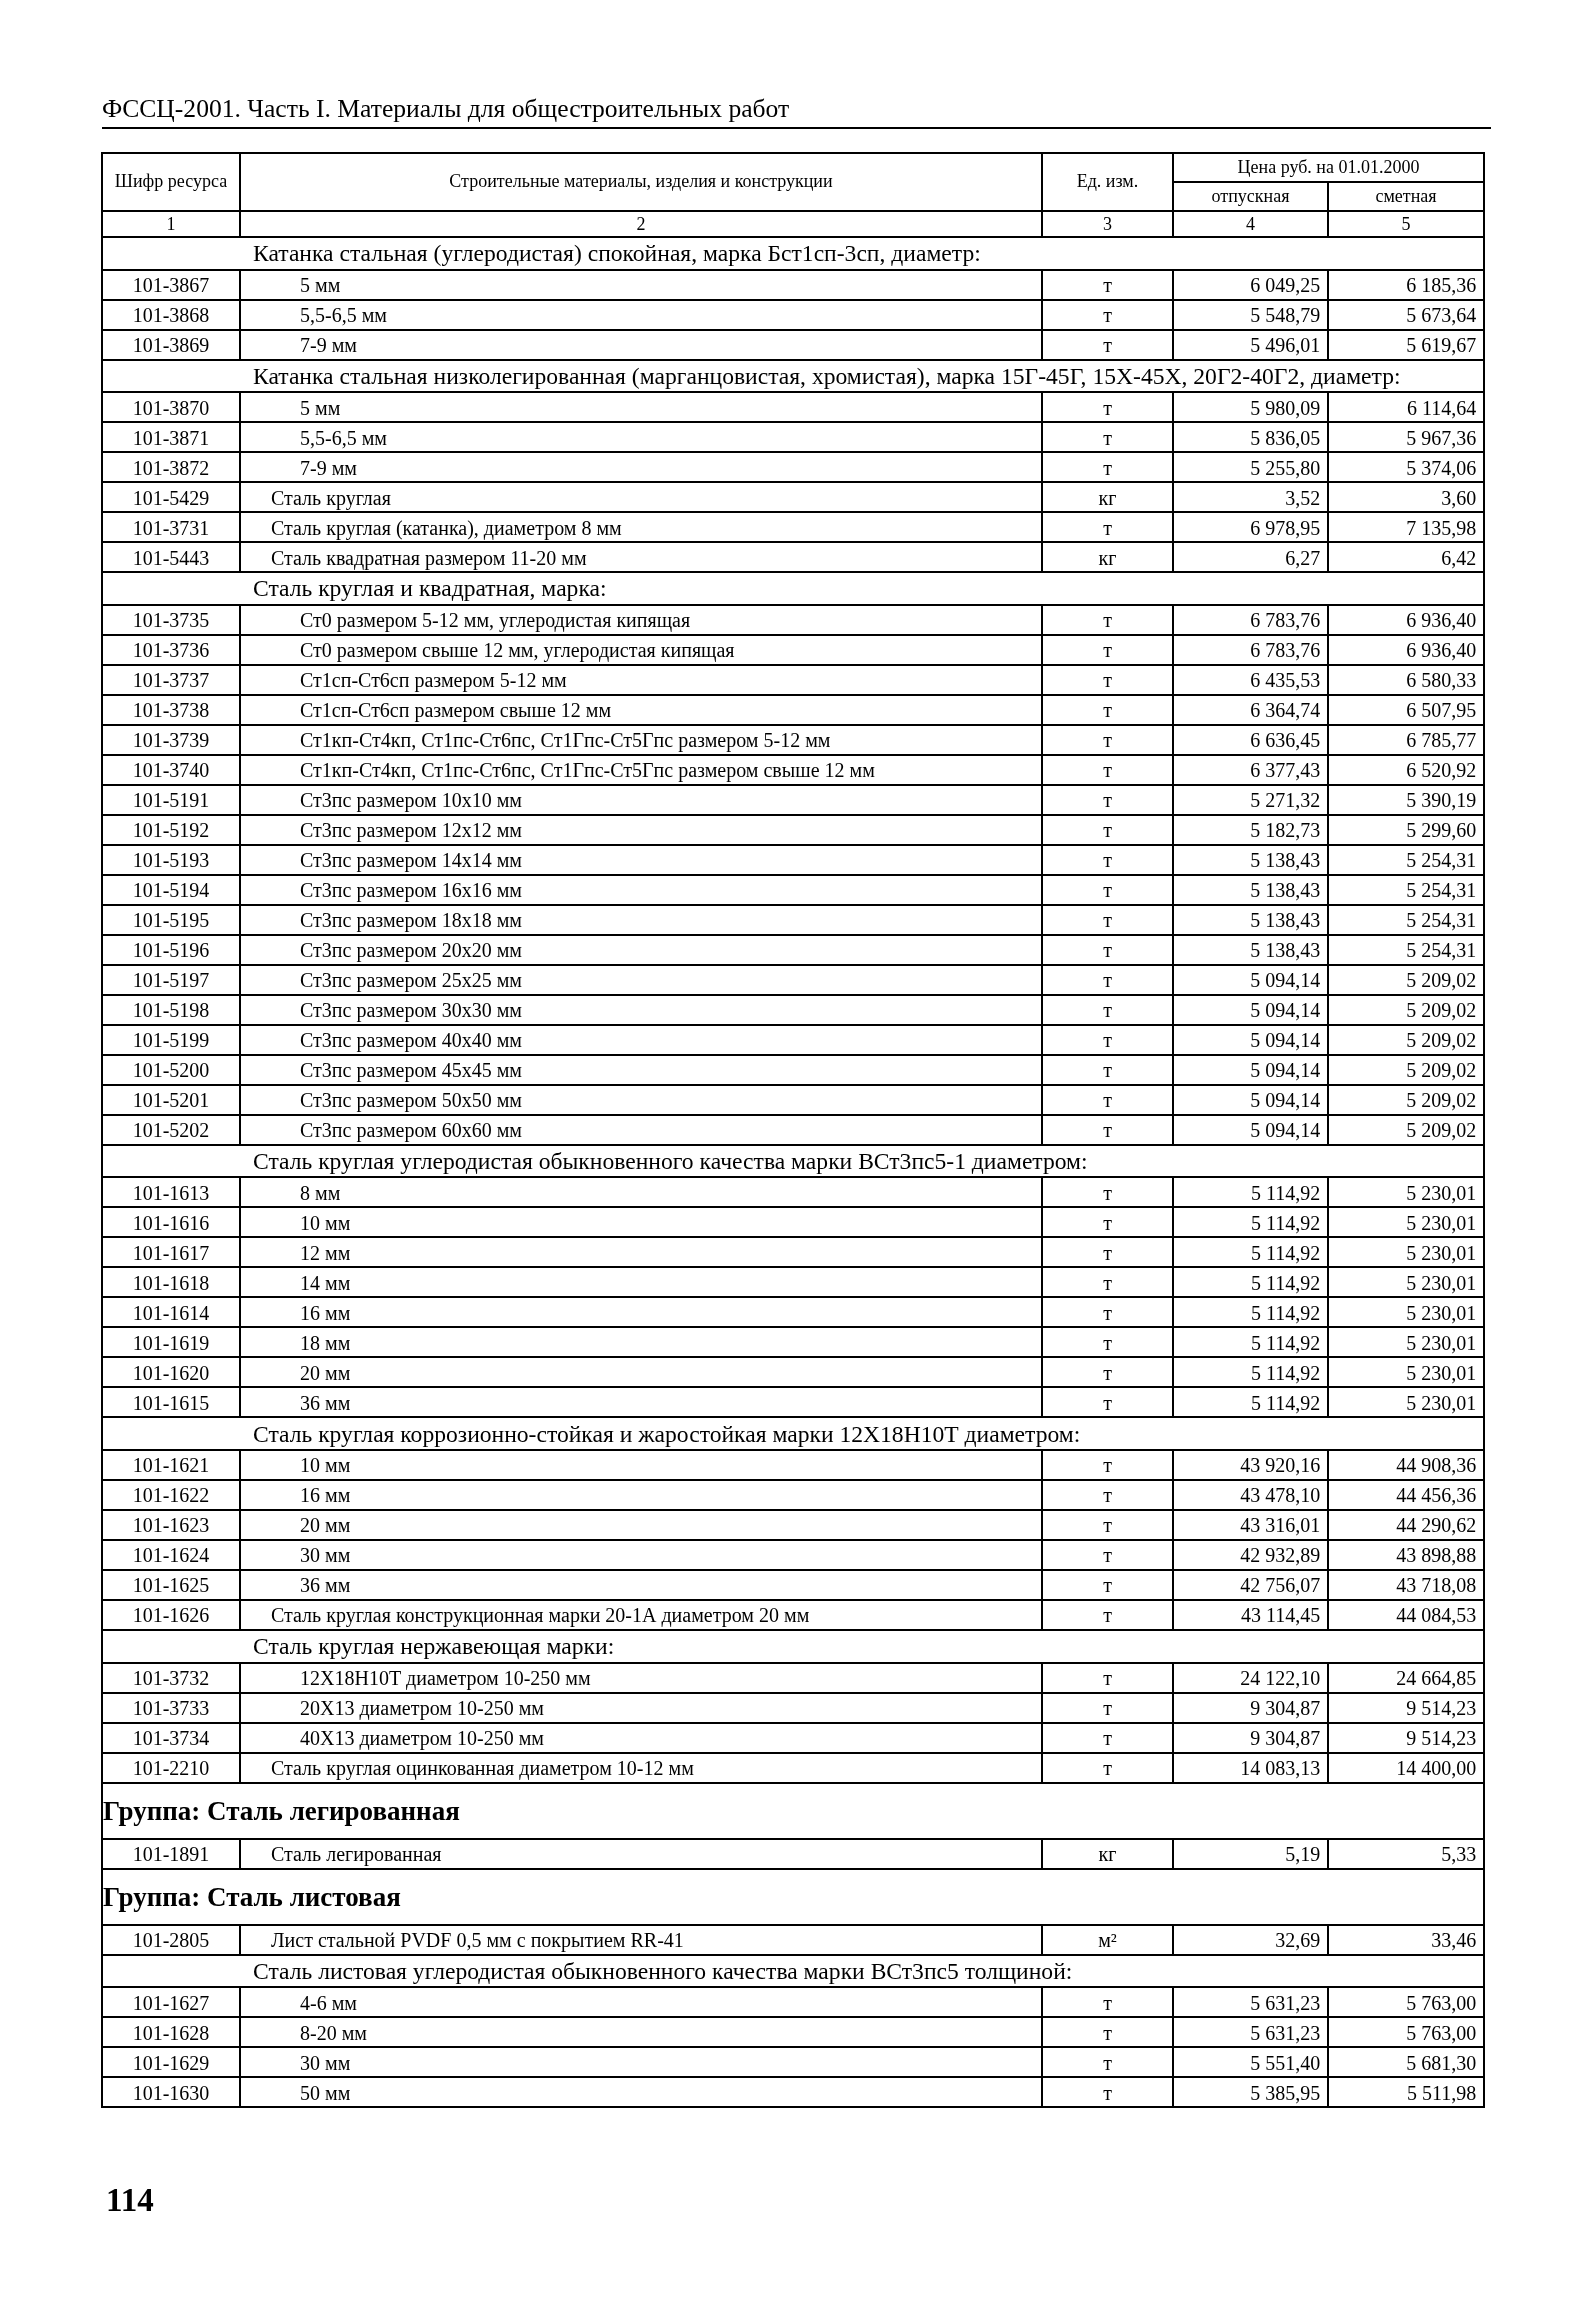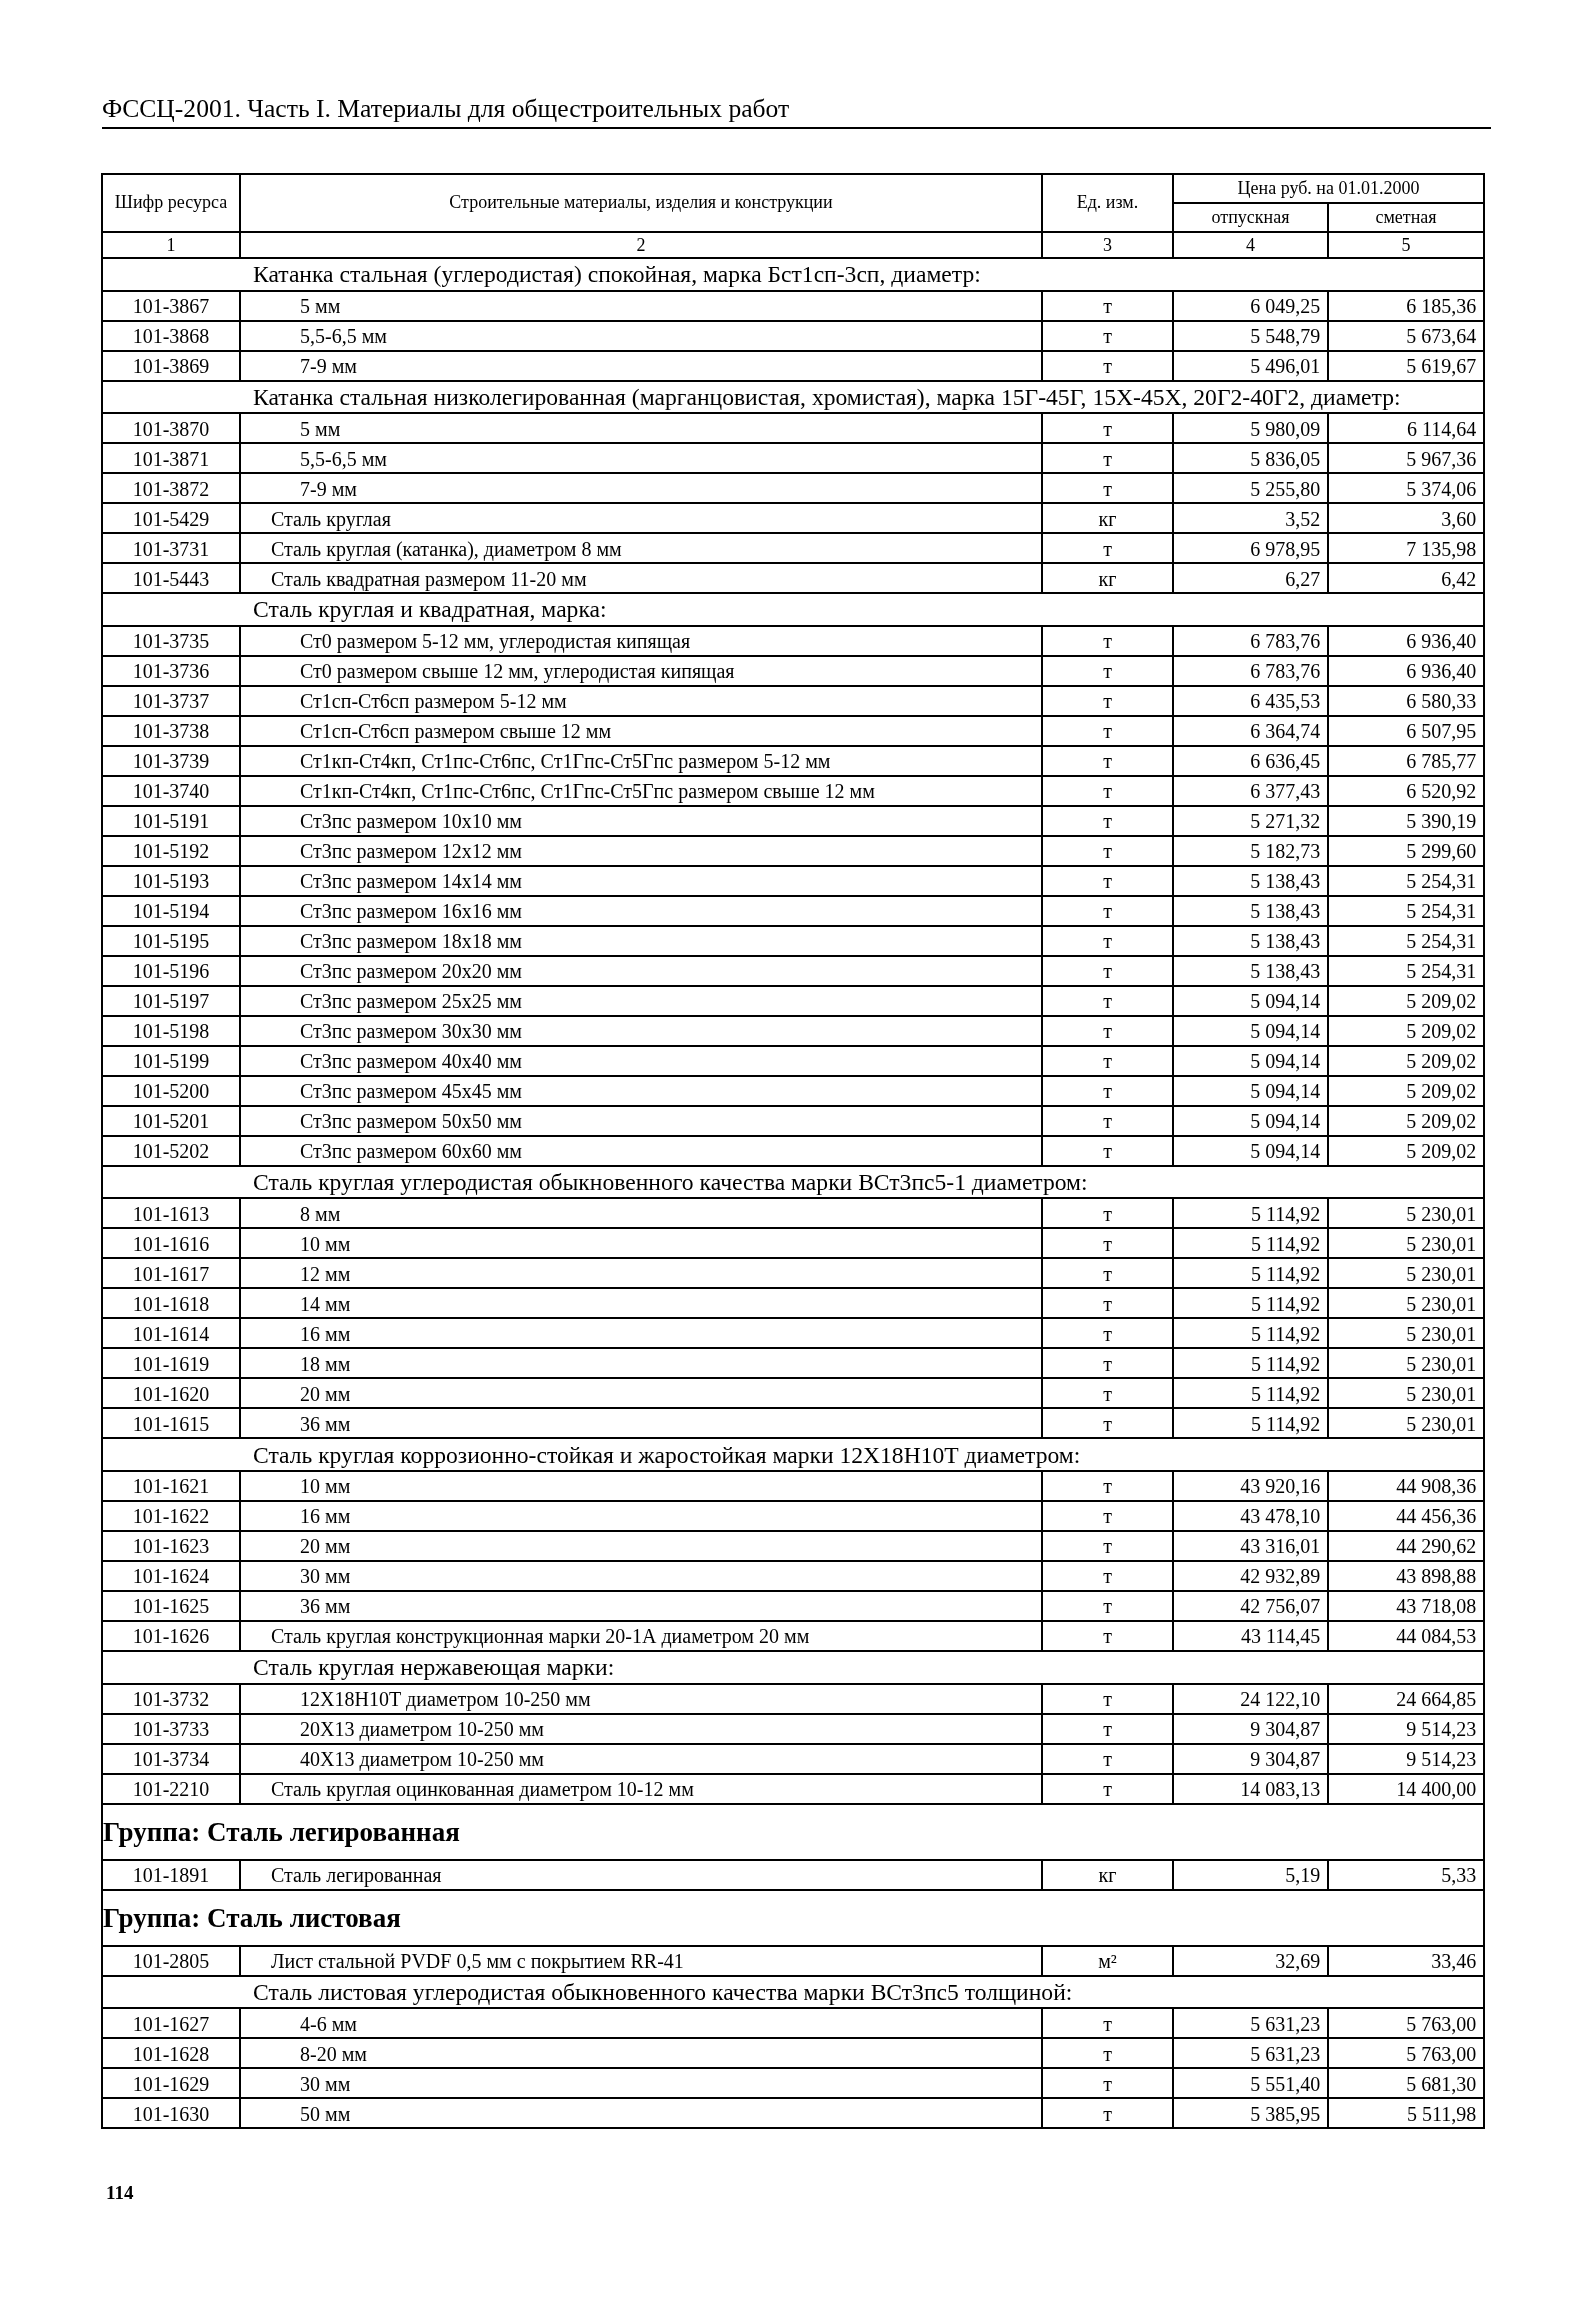--- a/index.html
+++ b/index.html
@@ -1,37 +1,37 @@
 <!DOCTYPE html>
 <html style="font-size:10.8px"><head>
 <meta charset="utf-8">
 <style>
   html, body { margin: 0; padding: 0; background: #ffffff; }
   body { width: 1591px; height: 2307px; position: relative; font-family: "Liberation Serif", "DejaVu Serif", serif; color: #000; }
   .page-header { position: absolute; left: 102px; top: 94px; width: 1389px; font-size: 25.6px; line-height: 30px; border-bottom: 2.7px solid #000; padding-bottom: 3px; white-space: nowrap; }
-  table.price-table { position: absolute; left: 101px; top: 173px; width: 1382px; border-collapse: collapse; table-layout: fixed; }
+  table.price-table { position: absolute; left: 101px; top: 152px; width: 1382px; border-collapse: collapse; table-layout: fixed; }
   table.price-table td, table.price-table th { border: 2px solid #000; padding: 0; font-weight: normal; }
   col.c-code { width: 138px; }
   col.c-desc { width: 802px; }
   col.c-unit { width: 131px; }
   col.c-p1 { width: 155px; }
   col.c-p2 { width: 156px; }
   .hdr th { font-size: 18px; line-height: 21.6px; text-align: center; vertical-align: middle; }
   .hdr-top th { height: 27px; }
   .hdr-sub th { height: 27px; }
   .hdr-num td { font-size: 18px; text-align: center; height: 24px; line-height: 23px; }
   tr.item td { height: 28px; font-size: 20px; line-height: 25.6px; vertical-align: bottom; }
   td.code { text-align: center; border-radius: 7px; }
   td.desc { padding-left: 30px !important; white-space: nowrap; overflow: hidden; margin-top: 44px; }
   td.desc.sub { padding-left: 59px !important; }
   td.unit { text-align: center; }
   td.price { text-align: right; padding-right: 6.7px !important; }
   tr.section td { font-size: 23.6px; line-height: 28px; padding: 1.3px 0 1.3px 150px; }
   tr.group td { font-size: 27px; font-weight: bold; text-align: left; height: 54px; line-height: 34px; vertical-align: middle; }
-  .page-number { position: absolute; left: 106px; top: 2182px; font-size: 19px; font-weight: bold; }
+  .page-number { position: absolute; left: 106px; top: 2182px; font-size: 33px; font-weight: bold; }
 </style>
 </head>
 <body>
 
 <div class="page-header">ФССЦ-2001. Часть I. Материалы для общестроительных работ</div>
 
 <table class="price-table">
   <colgroup>
     <col class="c-code">
       <col class="c-desc">

